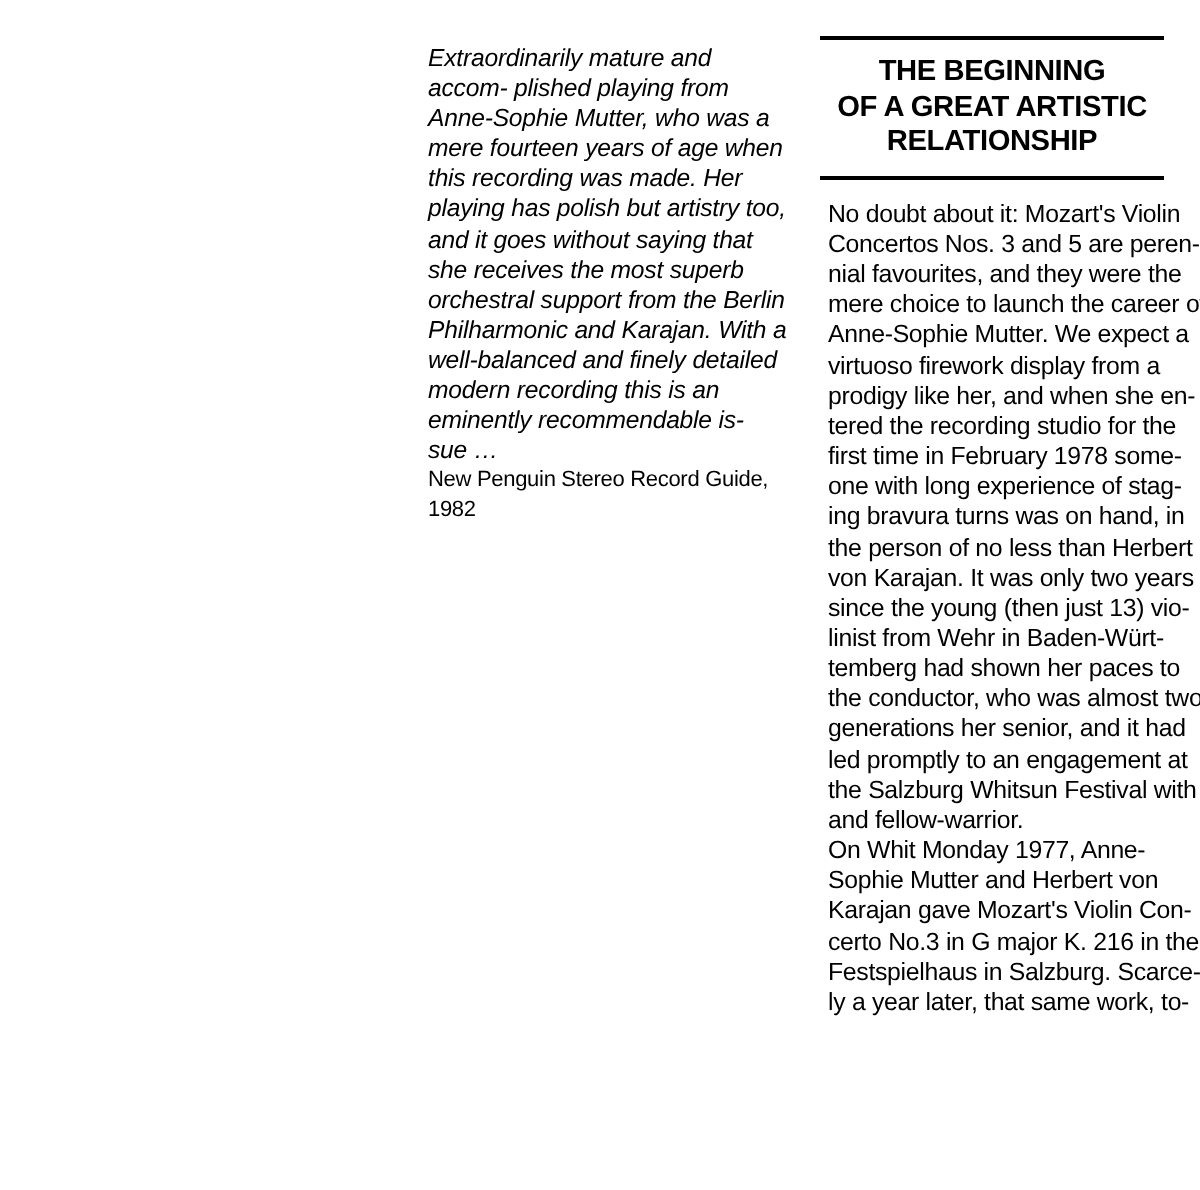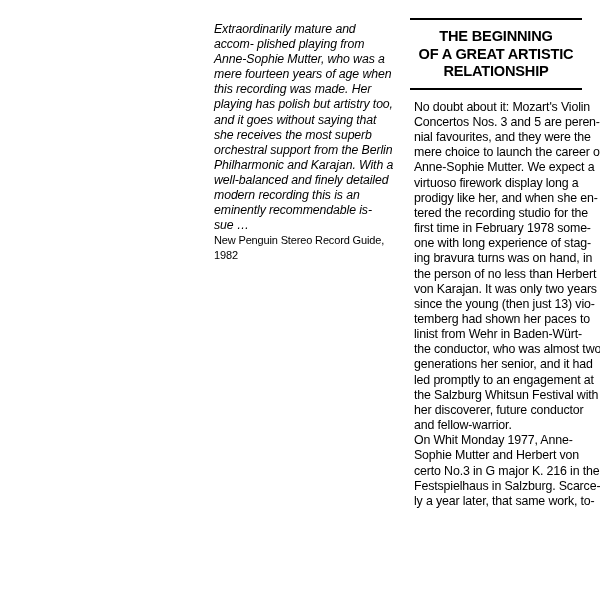--- a/index.html
+++ b/index.html
@@ -113,38 +113,38 @@
       <span class="hl-line">OF A GREAT ARTISTIC</span>
       <span class="hl-line">RELATIONSHIP</span>
     </h1>
     <div class="rule rule-bottom"></div>
     <p class="body-text">
       <span class="bl">No doubt about it: Mozart's Violin</span>
       <span class="bl">Concertos Nos. 3 and 5 are peren-</span>
       <span class="bl">nial favourites, and they were the</span>
       <span class="bl">mere choice to launch the career of</span>
       <span class="bl">Anne-Sophie Mutter. We expect a</span>
-      <span class="bl">virtuoso firework display long a</span>
+      <span class="bl">virtuoso firework display from a</span>
       <span class="bl">prodigy like her, and when she en-</span>
       <span class="bl">tered the recording studio for the</span>
       <span class="bl">first time in February 1978 some-</span>
       <span class="bl">one with long experience of stag-</span>
       <span class="bl">ing bravura turns was on hand, in</span>
       <span class="bl">the person of no less than Herbert</span>
       <span class="bl">von Karajan. It was only two years</span>
       <span class="bl">since the young (then just 13) vio-</span>
+      <span class="bl">linist from Wehr in Baden-Würt-</span>
       <span class="bl">temberg had shown her paces to</span>
-      <span class="bl">linist from Wehr in Baden-Würt-</span>
       <span class="bl">the conductor, who was almost two</span>
       <span class="bl">generations her senior, and it had</span>
       <span class="bl">led promptly to an engagement at</span>
       <span class="bl">the Salzburg Whitsun Festival with</span>
-      <span class="bl">her discoverer, future conductor</span>
       <span class="bl">and fellow-warrior.</span>
       <span class="bl">On Whit Monday 1977, Anne-</span>
       <span class="bl">Sophie Mutter and Herbert von</span>
+      <span class="bl">Karajan gave Mozart's Violin Con-</span>
       <span class="bl">certo No.3 in G major K. 216 in the</span>
       <span class="bl">Festspielhaus in Salzburg. Scarce-</span>
       <span class="bl">ly a year later, that same work, to-</span>
     </p>
   </div>
 
 </div>
 
 </body></html>

